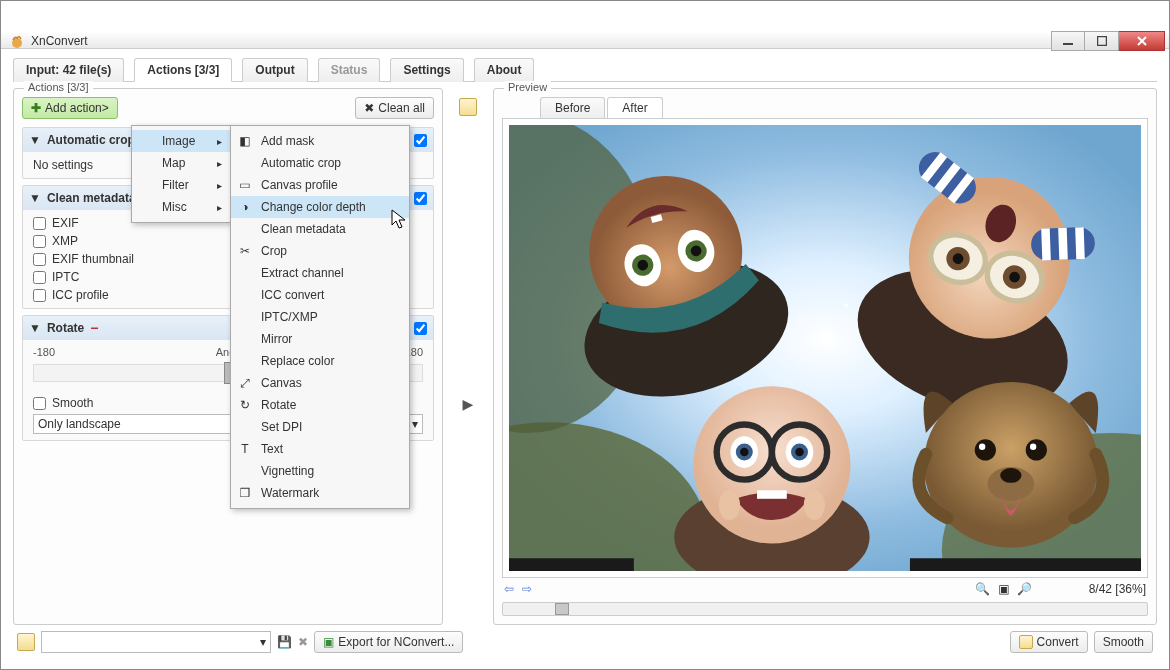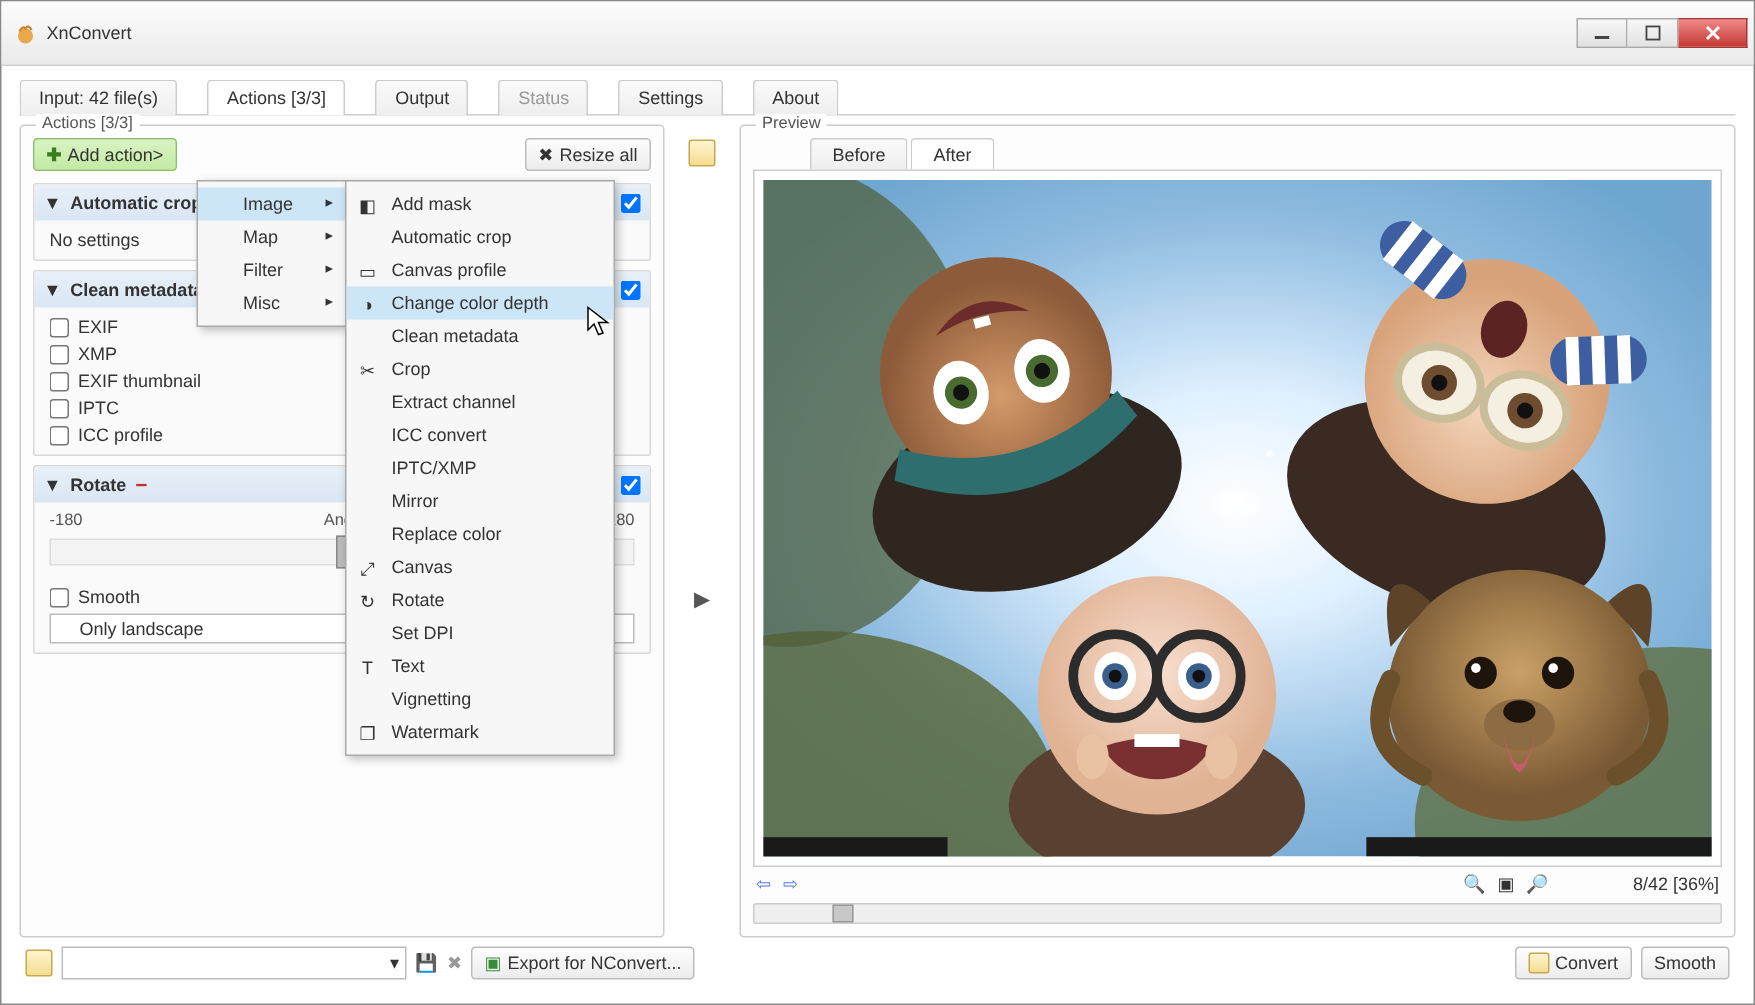--- a/index.html
+++ b/index.html
@@ -1,29 +1,29 @@
 <!DOCTYPE html>
 <html><head>
 <meta charset="utf-8">
 <style>
   * { box-sizing: border-box; margin: 0; padding: 0; }
   body { font-family: "Segoe UI", Tahoma, sans-serif; font-size: 12px; color: #333; background: #fff; }
   .window { width: 1170px; height: 670px; border: 1px solid #888; display: flex; flex-direction: column; position: relative; }
-  .titlebar { height: 43px; background: linear-gradient(#fdfdfd,#e9e9e9); display: flex; align-items: center; padding: 0 4px 0 8px; border-bottom: 1px solid #ccc; }
+  .titlebar { height: 16px; background: linear-gradient(#fdfdfd,#e9e9e9); display: flex; align-items: center; padding: 0 4px 0 8px; border-bottom: 1px solid #ccc; margin-top: 32px; }
   .titlebar .icon { width: 16px; height: 16px; margin-right: 6px; display:inline-flex; align-items:center; justify-content:center;}
   .titlebar .title { flex: 1; }
   .winbtns { display: flex; gap: 0; }
   .winbtn { width: 34px; height: 20px; border: 1px solid #aaa; background: linear-gradient(#f7f7f7,#e1e1e1); display:flex; align-items:center; justify-content:center; font-family: Arial; font-size: 12px;}
   .winbtn.close { background: linear-gradient(#e88,#c53a33); color: #fff; border-color:#a33; width:46px;}
   .winbtn + .winbtn { border-left: none; }
   
   .content { flex: 1; display:flex; flex-direction: column; padding: 8px 12px 10px; position: relative;}
   
   .tabs { display:flex; border-bottom:1px solid #ccc; }
-  .tab { padding: 4px 12px; border:1px solid #ccc; border-bottom:none; background: linear-gradient(#fafafa,#eee); margin-right:20px; border-radius: 3px 3px 0 0; position:relative; top:1px; cursor:default;}
+  .tab { padding: 4px 12px; border:1px solid #ccc; border-bottom:none; background: linear-gradient(#fafafa,#eee); margin-right:10px; border-radius: 3px 3px 0 0; position:relative; top:1px; cursor:default;font-weight:bold;}
   .tab.active { background:#fff; border-bottom:1px solid #fff; }
   .tab.dim { color:#999; }
   
   .main { flex:1; display:flex; gap:10px; padding-top:6px; min-height:0;}
   
   .panel { border:1px solid #ccc; border-radius:3px; flex:1; display:flex; flex-direction:column; min-height:0; position:relative; background:#fdfdfd;}
   .panel-label { position:absolute; top:-8px; left:10px; background:#fdfdfd; padding:0 4px; font-size:11px; color:#555;}
   
   .actions-top { padding:8px 8px 4px; display:flex; gap:6px; position:relative; z-index:5;}
   .btn { border:1px solid #bbb; background:linear-gradient(#fdfdfd,#ececec); padding:2px 8px; border-radius:3px; display:inline-flex; align-items:center; gap:4px; cursor:default; height:22px;}
@@ -38,21 +38,21 @@
   .action-body { padding:6px 10px; display:flex; flex-direction:column; gap:4px;}
   .chk { display:flex; align-items:center; gap:6px;}
   .chk input { width:13px; height:13px;}
   .row { display:flex; align-items:center; gap:8px;}
   
   .slider-row { display:flex; align-items:center; justify-content:space-between; font-size:11px; color:#555;}
   .slider { width:100%; height:18px; background:#f3f3f3; border:1px solid #ddd; margin-top:2px; position:relative;}
   .slider .thumb { position:absolute; left:50%; top:-3px; width:8px; height:22px; background:#bbb; border:1px solid #888; transform:translateX(-50%);}
   
   .colorbox { width:22px; height:18px; border:1px solid #999; background:#fff;}
-  .select { border:1px solid #bbb; background:#fff; padding:2px 19px; width:100%; display:flex; justify-content:space-between; align-items:center;}
+  .select { border:1px solid #bbb; background:#fff; padding:2px 4px; width:100%; display:flex; justify-content:space-between; align-items:center;}
   
   .middle-col { width:30px; display:flex; flex-direction:column; align-items:center; justify-content:flex-start; gap:280px; padding-top:10px;}
   .sq-ico { width:18px; height:18px; border:1px solid #c6a94f; background:linear-gradient(#fff4d1,#f5dd90); border-radius:2px;}
   .arrow-right { font-size:14px; color:#555;}
   
   .preview-panel .inner { flex:1; display:flex; flex-direction:column; padding:8px;}
   .preview-tabs { display:flex;margin-left:38px; }
   .ptab { padding:3px 14px; border:1px solid #ccc; border-bottom:none; background:linear-gradient(#fafafa,#eee); border-radius:3px 3px 0 0; margin-right:2px; cursor:default;}
   .ptab.active { background:#fff; }
   .preview-box { flex:1; border:1px solid #ccc; background:#fff; min-height:0; display:flex; position:relative; overflow:hidden;}
@@ -64,21 +64,21 @@
   .preview-tools .spacer { flex:1;}
   .pager-scroll { height:14px; background:#f0f0f0; border:1px solid #ccc; border-radius:2px; margin-top:2px; position:relative;}
   .pager-scroll .handle { position:absolute; left:8%; width:14px; top:0; bottom:0; background:#c8c8c8; border:1px solid #999;}
   
   .footer { height:34px; display:flex; align-items:center; gap:6px; padding:0 4px;}
   .footer .grow { flex:1;}
   .select-footer { border:1px solid #bbb; background:#fff; height:22px; width:230px; display:flex; align-items:center; justify-content:flex-end; padding:0 4px;}
   
   
   .menu { position:absolute; background:#f7f7f7; border:1px solid #aaa; box-shadow:2px 2px 6px rgba(0,0,0,.25); z-index:100; padding:4px 0;}
-  .menu-item { padding:4px 28px 4px 30px; display:flex; gap:8px; white-space:nowrap; position:relative;}
+  .menu-item { padding:4px 28px 4px 30px; display:flex; align-items:center; gap:8px; white-space:nowrap; position:relative;}
   .menu-item .ico { position:absolute; left:6px; width:16px; height:16px; display:flex; align-items:center; justify-content:center;}
   .menu-item.hover { background:#cde6f7;}
   .menu-item .sub-arrow { position:absolute; right:8px; font-size:10px; }
   
   
   .cursor { position:absolute; z-index:200; pointer-events:none;}
   .ico-svg { display:block;}
 </style>
 </head>
 <body>
@@ -129,21 +129,21 @@
         <div class="panel-label">Actions [3/3]</div>
 
         <div class="actions-top">
           <div class="btn primary">
             <span style="color:#3a7d1f; font-weight:bold;">✚</span>
             <span>Add action&gt;</span>
           </div>
           <div style="flex:1"></div>
           <div class="btn">
             <span>✖</span>
-            <span>Resize all</span>
+            <span>Clean all</span>
           </div>
         </div>
 
         <div class="action-list">
 
           <div class="action-item">
             <div class="action-head">
               <span>▼</span>
               <span>Automatic crop</span>
               <span class="minus">−</span>

